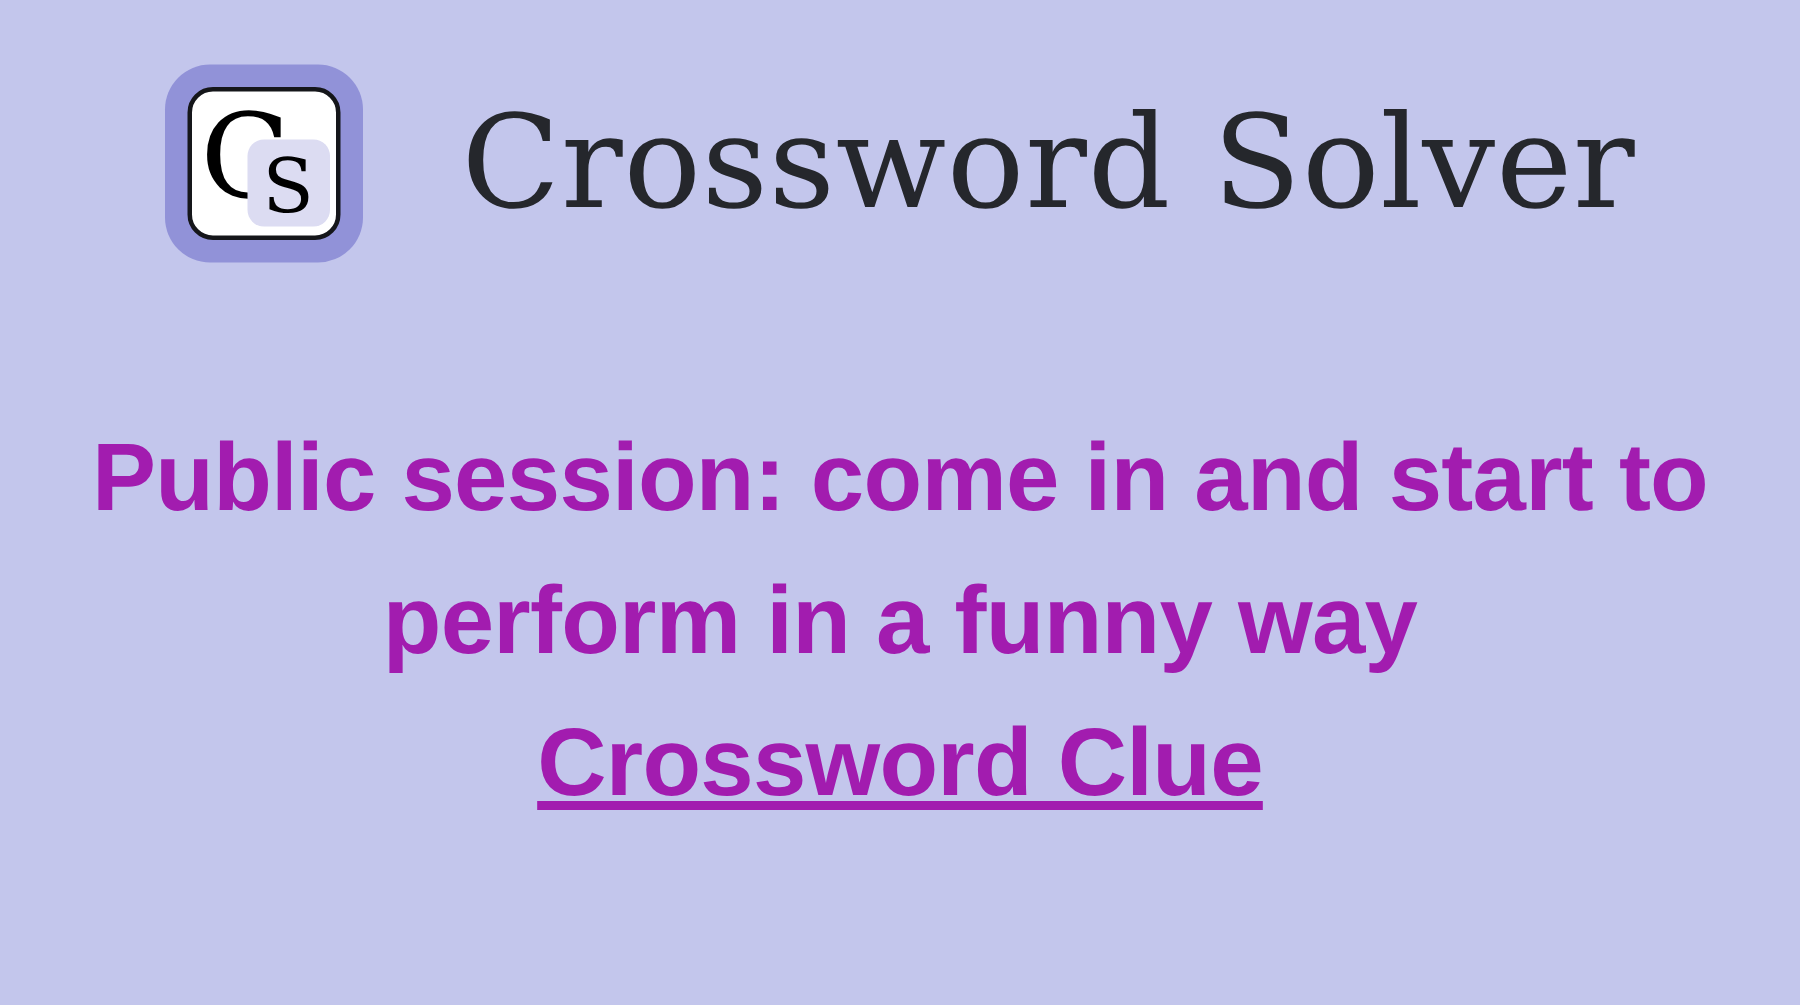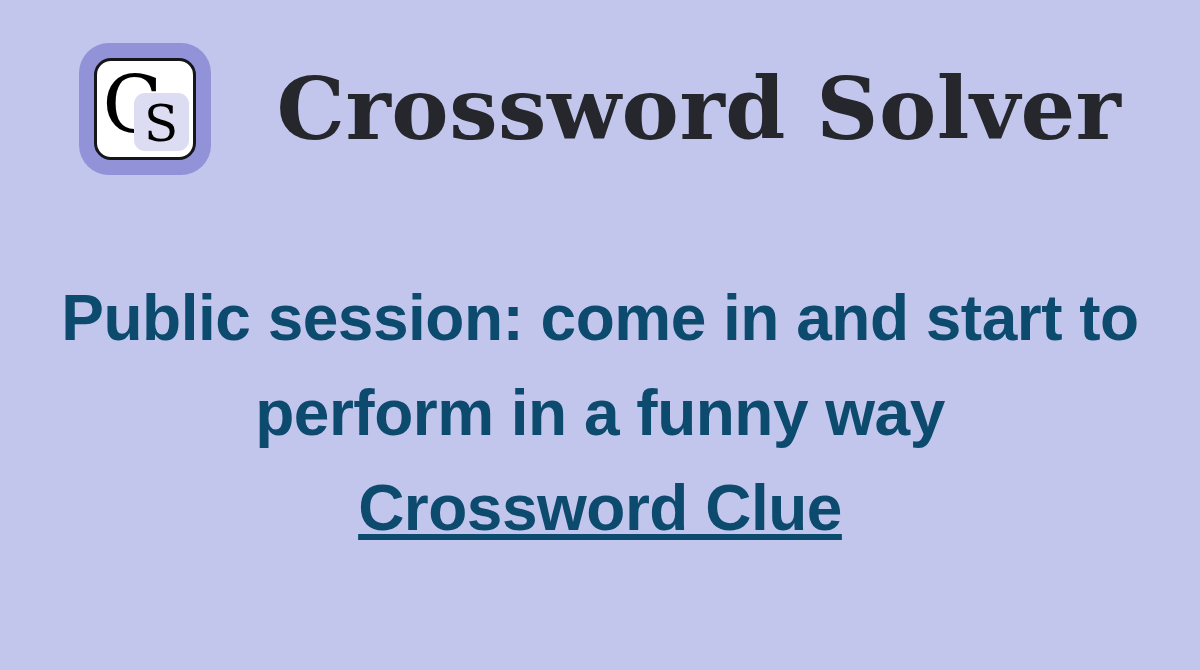--- a/index.html
+++ b/index.html
@@ -84,39 +84,39 @@
     text-align: center;
     font-family: "DejaVu Serif", "Liberation Serif", serif;
     font-size: 50px;
     line-height: 62px;
     color: #000000;
   }
 
   .brand-title {
     font-family: "DejaVu Serif", "Liberation Serif", serif;
     font-size: 86px;
-    font-weight: 700;
+    font-weight: 400;
     line-height: 1;
     color: #25272c;
     white-space: nowrap;
     letter-spacing: 0.5px;
   }
 
   
   .clue-heading {
     position: absolute;
     top: 228px;
     left: 50px;
     width: 1100px;
     text-align: center;
     font-family: "Liberation Sans", sans-serif;
     font-weight: bold;
     font-size: 64px;
     line-height: 95px;
-    color: #0c4a6e;
+    color: #a21caf;
     letter-spacing: -0.5px;
   }
   .clue-heading .clue-text {
     display: inline;
   }
   .clue-heading .clue-suffix {
     display: inline;
     text-decoration: underline;
   }
 </style>

